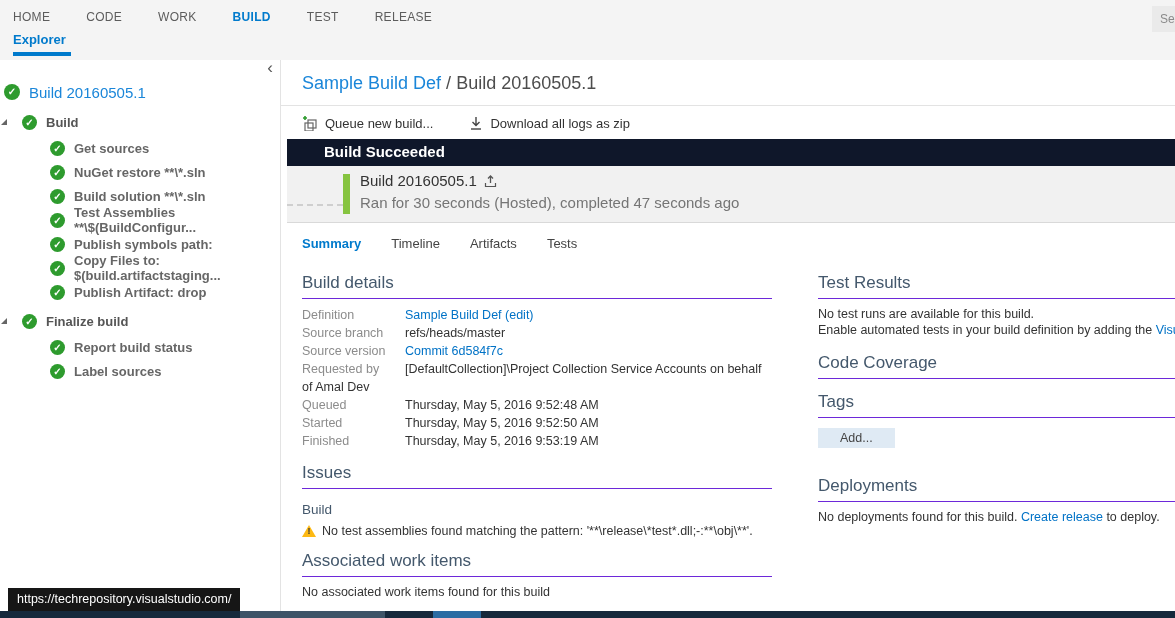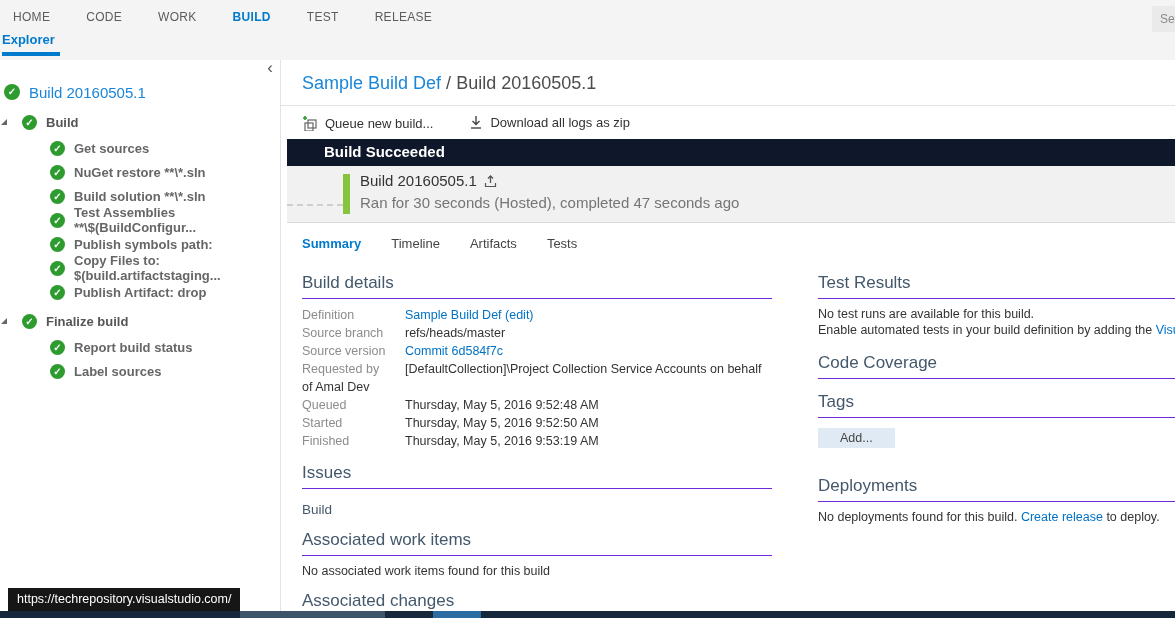--- a/index.html
+++ b/index.html
@@ -5,21 +5,21 @@
   * { margin:0; padding:0; box-sizing:border-box; }
   html,body { width:1175px; height:618px; }
   .app { position:relative; width:1175px; height:618px; overflow:hidden;
          background:#fff; font-family:"Liberation Sans", sans-serif; color:#333; }
 
   
   .topbar { position:relative; height:60px; background:#f4f4f4; }
   .nav { display:flex; gap:36px; padding:10px 0 0 13px; font-size:12px; color:#5c5c5c; }
   .nav-item { cursor:pointer; letter-spacing:.3px; }
   .nav-item.active { color:#007acc; font-weight:bold; }
-  .subnav { position:absolute; left:2px; top:32px; font-size:13px; font-weight:bold; color:#007acc; }
+  .subnav { position:absolute; left:13px; top:32px; font-size:13px; font-weight:bold; color:#007acc; }
   .subnav .underline { margin-top:5px; height:4px; width:58px; background:#007acc; }
   .search-box { position:absolute; top:6px; left:1152px; width:140px; height:26px;
                 background:#eaeaea; color:#8a8a8a; font-size:12px; padding:6px 8px; }
 
   
   .body-row { display:flex; height:558px; }
 
   
   .sidebar { position:relative; width:281px; border-right:1px solid #e3e3e3;
              background:#fff; padding-top:20px; overflow:hidden; }
@@ -35,21 +35,21 @@
   .check { flex:none; width:15px; height:15px; border-radius:50%; background:#2e9b2e;
            color:#fff; font-size:10px; line-height:15px; text-align:center; font-weight:bold; }
   .check::after { content:"\2713"; }
   .tree-root .check { width:16px; height:16px; line-height:16px; }
 
   
   .main { position:relative; flex:1; overflow:hidden; background:#fff; }
   .page-title { margin:13px 0 11px 21px; font-size:18px; color:#4d4d4d; }
   .page-title .def-link { color:#1a86d9; cursor:pointer; }
   .title-divider { border:none; border-top:1px solid #e3e3e3; }
-  .toolbar { display:flex; gap:36px; align-items:flex-start; padding:9px 12px 8px 21px; font-size:13px; color:#333; }
+  .toolbar { display:flex; gap:36px; align-items:flex-end; padding:9px 12px 8px 21px; font-size:13px; color:#333; }
   .tool-btn { display:flex; align-items:center; gap:7px; cursor:pointer; }
 
   .banner { margin-left:6px; background:#0f172a; color:#fff; font-weight:bold;
             font-size:15px; padding:4px 0 6px 37px; }
   .summary-strip { position:relative; margin-left:6px; height:57px;
                    background:#f1f1f1; border-bottom:1px solid #d9d9d9; }
   .dash-connector { position:absolute; left:0; top:38px; width:56px; border-top:2px dashed #cfcfcf; }
   .green-bar { position:absolute; left:56px; top:8px; width:7px; height:40px; background:#86c440; }
   .s-title { position:absolute; left:73px; top:6px; font-size:15px; color:#333;
              display:flex; align-items:center; gap:7px; }
@@ -250,20 +250,24 @@
             <div class="drow">
               <span class="dlabel">Started</span><span>Thursday, May 5, 2016 9:52:50 AM</span>
             </div>
             <div class="drow">
               <span class="dlabel">Finished</span><span>Thursday, May 5, 2016 9:53:19 AM</span>
             </div>
           </div>
 
           <h2 class="section mt-gap">Issues</h2>
           <div class="sub-head">Build</div>
+          <div class="warn-line">
+            <span class="warn-icon"></span>
+            <span>No test assemblies found matching the pattern: '**\release\*test*.dll;-:**\obj\**'.</span>
+          </div>
 
           <h2 class="section mt-gap">Associated work items</h2>
           <div class="plain-line">No associated work items found for this build</div>
 
           <h2 class="section mt-gap">Associated changes</h2>
         </div>
 
         <div class="col-right">
           <h2 class="section">Test Results</h2>
           <div class="plain-line">No test runs are available for this build.</div>

